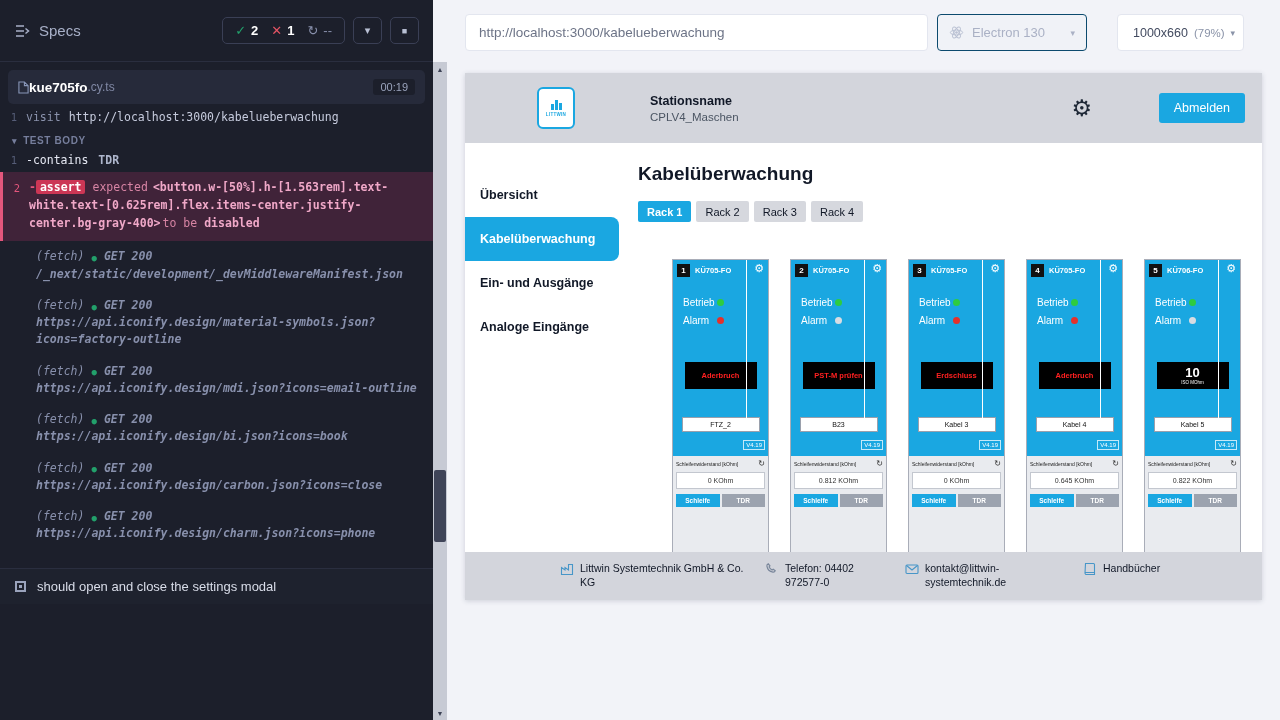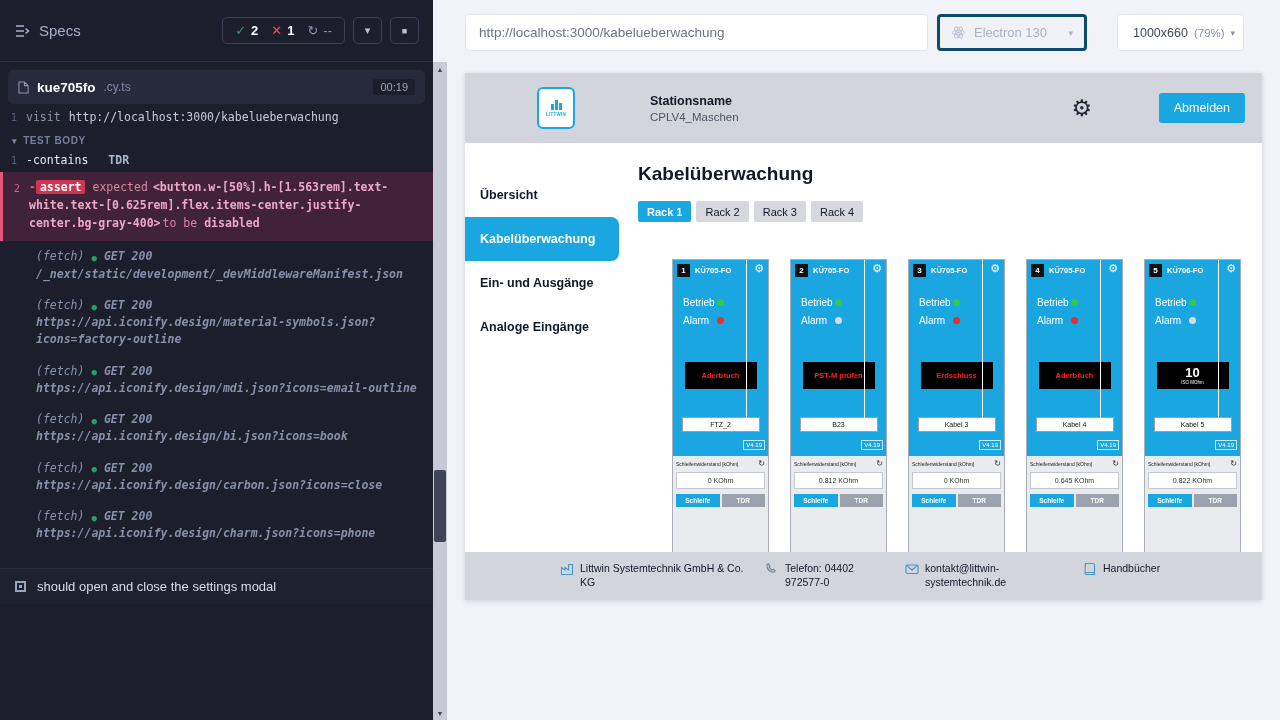--- a/index.html
+++ b/index.html
@@ -12,33 +12,33 @@
   .cy-header-right { display:flex; align-items:center; gap:8px; }
   .stats { display:flex; align-items:center; gap:13px; border:1px solid #3a3f55; border-radius:5px; padding:5px 12px; font-size:13px; }
   .stat { display:flex; align-items:center; gap:5px; }
   .stat b { color:#ffffff; font-weight:bold; }
   .ic-check { color:#22a06b; font-size:13px; }
   .ic-x { color:#e45464; font-size:13px; }
   .ic-refresh { color:#8890ac; font-size:13px; }
   .stat-pend { color:#8890ac; }
   .icon-btn { width:29px; height:27px; border:1px solid #3a3f55; border-radius:5px; display:flex; align-items:center; justify-content:center; color:#b9c0d4; font-size:11px; cursor:pointer; }
 
-  .spec-row { margin:8px 8px 0; background:#262a3a; border-radius:5px; height:34px; display:flex; align-items:center; padding:4px 10px; gap:8px; }
+  .spec-row { margin:8px 8px 0; background:#262a3a; border-radius:5px; height:34px; display:flex; align-items:center; padding:4px 10px; }
   .spec-name { color:#fff; font-weight:bold; font-size:13.5px; }
   .spec-ext { color:#8189a5; font-size:12px; }
   .spec-time { margin-left:auto; font-size:11px; color:#9aa3bc; background:#1c1f2b; padding:2px 7px; border-radius:3px; }
 
   .log { font-family:"DejaVu Sans Mono",monospace; font-size:11.5px; padding-top:4px; }
   .lrow { display:flex; padding:2px 10px 2px 0; align-items:baseline; }
   .lnum { width:26px; flex:none; text-align:right; padding-right:9px; color:#565d78; font-size:10.5px; }
   .cmd { color:#8b93ad; margin-right:8px; }
   .visit-url { color:#c6cbdd; overflow-wrap:break-word; min-width:0; }
   .section-hd { color:#767e9c; font-size:10px; font-weight:bold; letter-spacing:.6px; padding:9px 0 5px 12px; font-family:"Liberation Sans",sans-serif; display:flex; gap:6px; align-items:center; }
   .caret { font-size:9px; color:#767e9c; }
-  .contains-cmd { color:#e6e9f4; margin-right:20px; }
+  .contains-cmd { color:#e6e9f4; margin-right:10px; }
   .contains-arg { color:#aeb6cc; font-weight:bold; }
 
   .assert { background:#402339; border-left:3px solid #e4567c; margin-top:3px; padding:7px 14px 9px 0; display:flex; color:#d784a4; line-height:1.55; }
   .assert .lnum { color:#e4567c; padding-top:1px; }
   .assert-body { overflow-wrap:break-word; min-width:0; }
   .assert-dash { color:#e4567c; font-weight:bold; }
   .assert-badge { background:#cc3655; color:#fff; border-radius:2px; padding:0 4px; font-weight:bold; margin-right:7px; }
   .assert-pre, .assert-mid { margin-right:5px; }
   .assert-mid { margin-left:2px; }
   .assert-sel { font-weight:bold; color:#f0a8c8; }
@@ -58,21 +58,21 @@
   .scrollbar { position:absolute; left:433px; top:62px; width:14px; height:658px; background:#c7cad4; }
   .sb-arrow { position:absolute; left:0; width:14px; height:14px; display:flex; align-items:center; justify-content:center; font-size:7px; color:#3c4154; }
   .sb-arrow.up { top:0; }
   .sb-arrow.down { bottom:0; }
   .sb-thumb { position:absolute; left:1px; top:62%; width:12px; height:72px; background:#3f4458; border-radius:2px; }
 
   
   .right { position:absolute; left:447px; top:0; width:833px; height:720px; background:#f2f3f8; }
   .toolbar { display:flex; align-items:center; padding:14px 0 0 18px; }
   .url-box { width:463px; height:37px; background:#fff; border:1px solid #e3e6ef; border-radius:4px; display:flex; align-items:center; padding:0 13px; color:#6d7487; font-size:13.5px; }
-  .browser-box { margin-left:9px; width:150px; height:37px; background:#f0f2f7; border:3px solid #0c4a6e; border-radius:4px; display:flex; align-items:center; gap:8px; padding:0 11px; color:#aab1c5; font-size:13px;justify-content:space-between; }
+  .browser-box { margin-left:9px; width:150px; height:37px; background:#f0f2f7; border:1px solid #0c4a6e; border-radius:4px; display:flex; align-items:center; gap:8px; padding:0 11px; color:#aab1c5; font-size:13px;justify-content:space-between; }
   .viewport-box { margin-left:30px; width:127px; height:37px; background:#fff; border:1px solid #e3e6ef; border-radius:4px; display:flex; align-items:center; gap:6px; padding:0 9px; color:#434b60; font-size:12.5px; }
   .vp-zoom { color:#8a93a8; font-size:11.5px; }
   .dd-caret { margin-left:auto; font-size:9px; color:#aab1c5; }
   .viewport-box .dd-caret { color:#8a93a8; }
 
   
   .preview { position:absolute; left:18px; top:73px; width:797px; height:527px; background:#fff; box-shadow:0 1px 5px rgba(40,50,80,.18); overflow:hidden; }
   .app-header { height:70px; background:#d3d5dc; display:flex; align-items:center; position:relative; }
   .logo { margin-left:72px; width:38px; height:42px; background:#fff; border:2px solid #1aa7e1; border-radius:6px; display:flex; flex-direction:column; align-items:center; justify-content:center; gap:2px; flex:none; }
   .logo-bars { display:flex; align-items:flex-end; gap:1px; }

